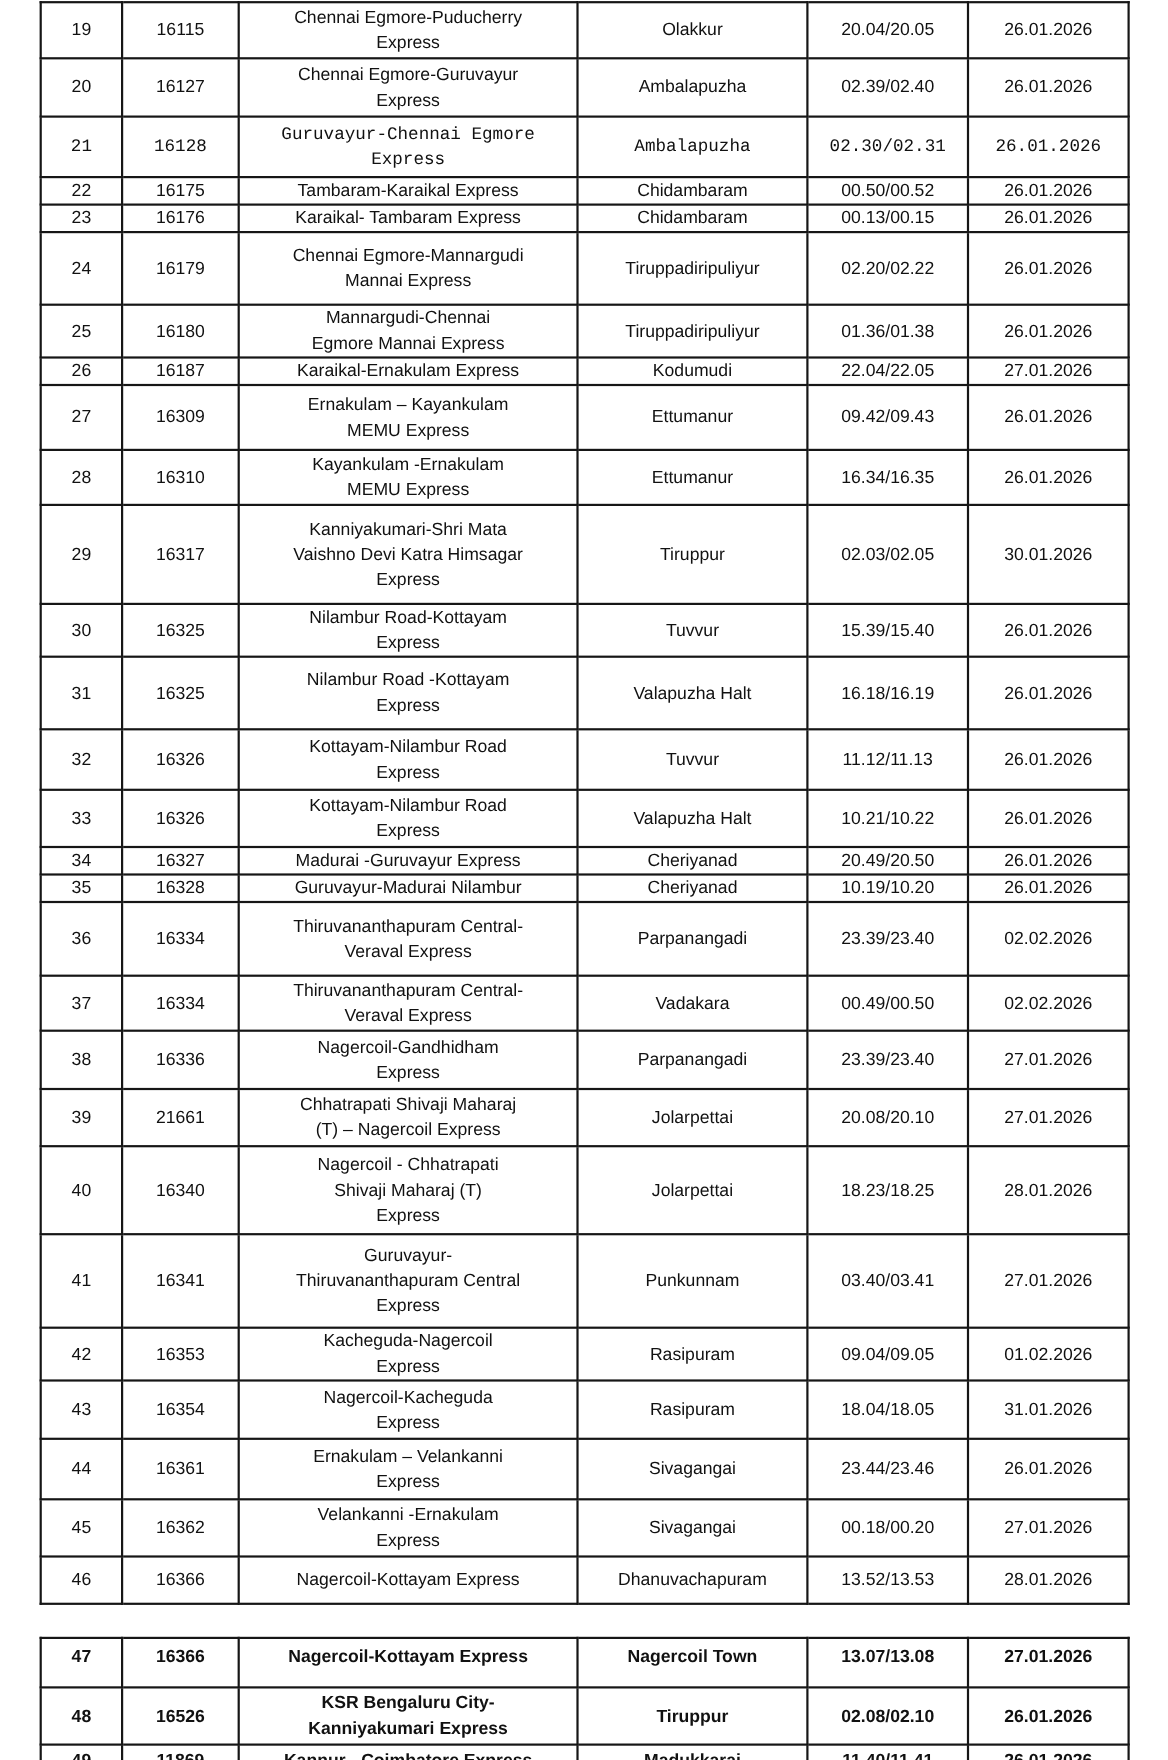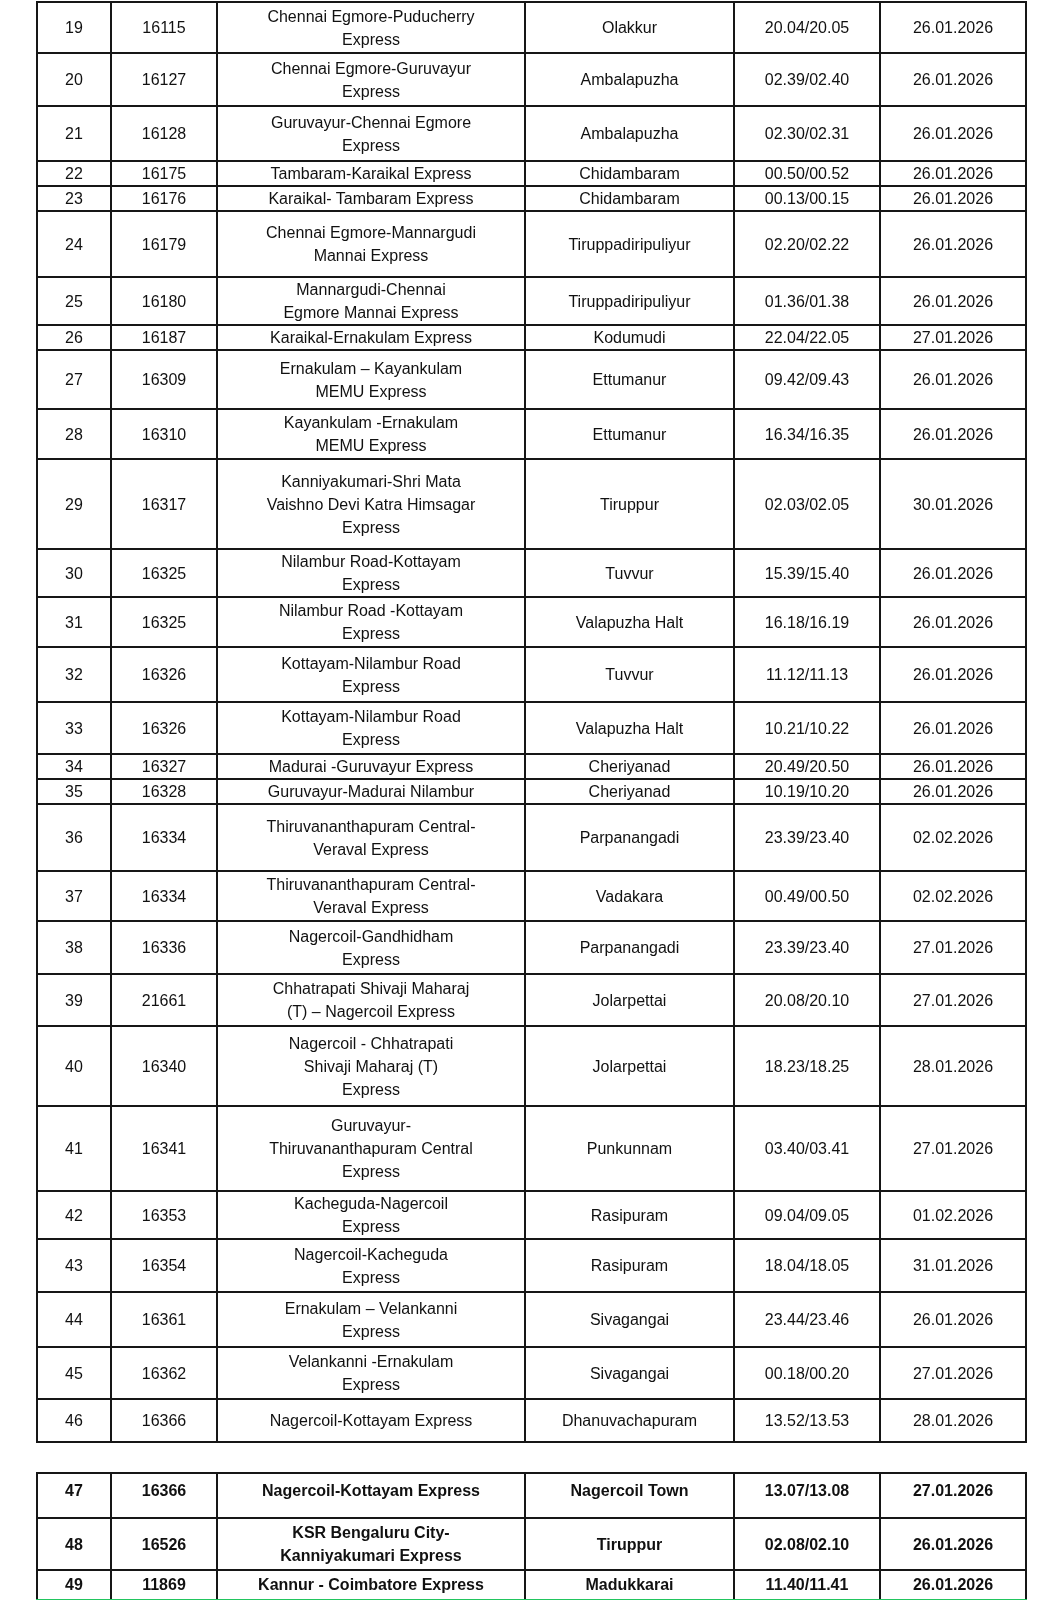--- a/index.html
+++ b/index.html
@@ -35,31 +35,31 @@
   td.c-name {
     text-align: left;
     padding: 0 6px 0 11px;
     white-space: pre-line;
   }
   .table-gap { height: 29px; }
 
   
   #t1 tr:nth-child(1)  { height: 51px; }
   #t1 tr:nth-child(2)  { height: 53px; }
-  #t1 tr:nth-child(3)  { height: 55px; }
+  #t1 tr:nth-child(3)  { height: 55px; font-family: Liberation Mono, monospace; }
   #t1 tr:nth-child(4)  { height: 23px; }
   #t1 tr:nth-child(5)  { height: 23px; }
   #t1 tr:nth-child(6)  { height: 66px; }
   #t1 tr:nth-child(7)  { height: 46px; }
   #t1 tr:nth-child(8)  { height: 23px; padding-left: 12px; }
   #t1 tr:nth-child(9)  { height: 59px; }
   #t1 tr:nth-child(10) { height: 50px; }
   #t1 tr:nth-child(11) { height: 90px; }
   #t1 tr:nth-child(12) { height: 45px; }
-  #t1 tr:nth-child(13) { height: 50px; }
+  #t1 tr:nth-child(13) { height: 66px; }
   #t1 tr:nth-child(14) { height: 55px; }
   #t1 tr:nth-child(15) { height: 52px; }
   #t1 tr:nth-child(16) { height: 23px; }
   #t1 tr:nth-child(17) { height: 23px; }
   #t1 tr:nth-child(18) { height: 67px; }
   #t1 tr:nth-child(19) { height: 50px; }
   #t1 tr:nth-child(20) { height: 53px; }
   #t1 tr:nth-child(21) { height: 52px; }
   #t1 tr:nth-child(22) { height: 80px; }
   #t1 tr:nth-child(23) { height: 85px; }

